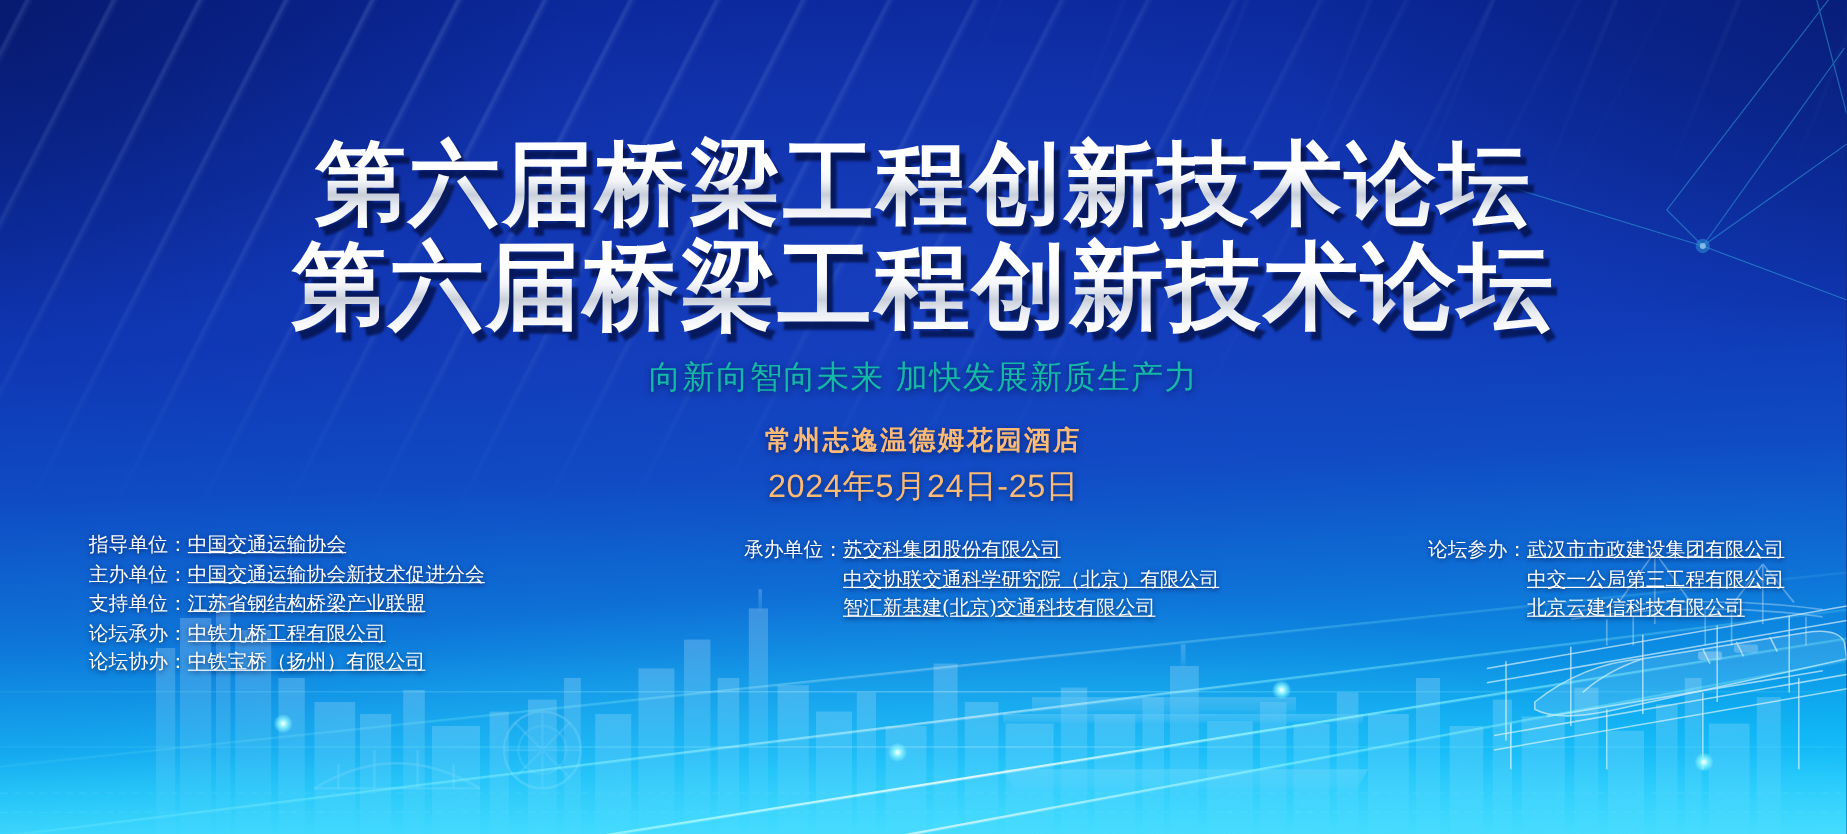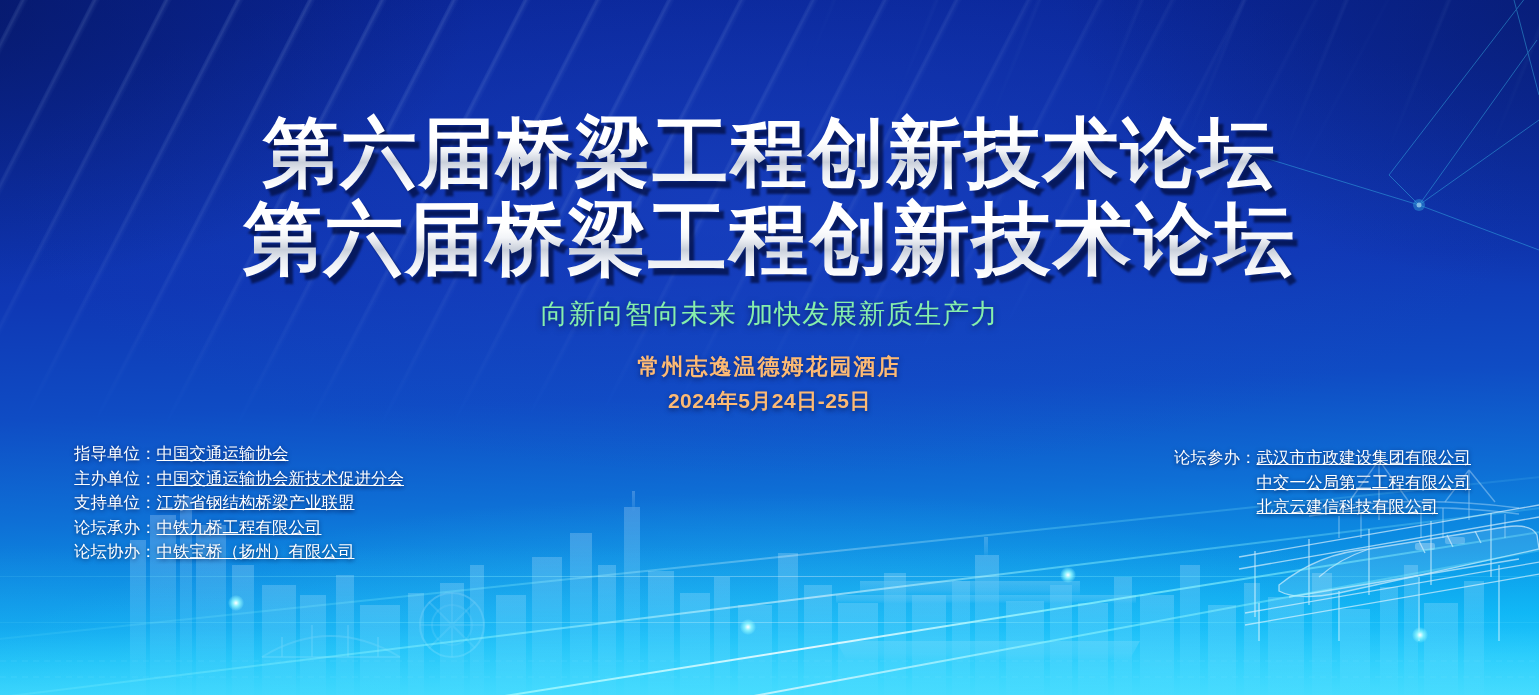--- a/index.html
+++ b/index.html
@@ -137,54 +137,54 @@
     -webkit-text-fill-color:transparent;
     filter:drop-shadow(5px 7px 1px rgba(2,12,60,.72));
     white-space:nowrap;
   }
   .title-line.l2{font-size:79px;margin-top:4px;}
 
   .slogan{
     position:absolute;left:0;right:0;top:296px;text-align:center;
     font-family:"DejaVu Serif","Liberation Serif",serif;
     font-size:27px;letter-spacing:1px;
-    color:#86efac;
+    color:#14b8a6;
     text-shadow:0 2px 6px rgba(2,14,60,.65);
     white-space:nowrap;
   }
 
   .venue{
     position:absolute;left:0;right:0;top:352px;text-align:center;
     color:#fdba74;
   }
   .venue .v1{
     font-family:"DejaVu Serif","Liberation Serif",serif;
     font-weight:700;font-size:22px;letter-spacing:2px;
     text-shadow:0 2px 5px rgba(2,14,60,.6);
   }
   .venue .v2{
     font-family:"Liberation Sans","DejaVu Sans",sans-serif;
-    font-weight:700;font-size:21px;letter-spacing:.5px;margin-top:5px;
+    font-weight:400;font-size:27px;letter-spacing:.5px;margin-top:5px;
     text-shadow:0 2px 5px rgba(2,14,60,.6);
   }
 
   .orgs{position:absolute;left:0;right:0;top:442px;height:130px;}
   .org-col{
     position:absolute;
     font-family:"DejaVu Serif","Liberation Serif",serif;
     font-size:16.5px;
     line-height:24.5px;
     color:#ffffff;
     text-shadow:0 1px 4px rgba(4,18,70,.75);
     white-space:nowrap;
     text-decoration:underline;
   }
   .org-col.left{left:74px;top:0;}
   .org-col.mid{left:620px;top:4px;}
-  .org-col.right{right:68px;top:4px;text-align:left;}
+  .org-col.right{right:52px;top:4px;text-align:left;}
   .org-row{display:block;}
   .org-row .lbl{display:inline-block;}
   .org-row.indent .lbl{visibility:hidden;}
 </style>
 </head>
 <body>
 
 <div class="banner">
 
   <div class="bg-base"></div>
@@ -369,20 +369,25 @@
     <div class="orgs">
 
       <div class="org-col left">
         <span class="org-row"><span class="lbl">指导单位：</span><span>中国交通运输协会</span></span>
         <span class="org-row"><span class="lbl">主办单位：</span><span>中国交通运输协会新技术促进分会</span></span>
         <span class="org-row"><span class="lbl">支持单位：</span><span>江苏省钢结构桥梁产业联盟</span></span>
         <span class="org-row"><span class="lbl">论坛承办：</span><span>中铁九桥工程有限公司</span></span>
         <span class="org-row"><span class="lbl">论坛协办：</span><span>中铁宝桥（扬州）有限公司</span></span>
       </div>
 
+      <div class="org-col mid">
+        <span class="org-row"><span class="lbl">承办单位：</span><span>苏交科集团股份有限公司</span></span>
+        <span class="org-row indent"><span class="lbl">承办单位：</span><span>中交协联交通科学研究院（北京）有限公司</span></span>
+        <span class="org-row indent"><span class="lbl">承办单位：</span><span>智汇新基建(北京)交通科技有限公司</span></span>
+      </div>
 
       <div class="org-col right">
         <span class="org-row"><span class="lbl">论坛参办：</span><span>武汉市市政建设集团有限公司</span></span>
         <span class="org-row indent"><span class="lbl">论坛参办：</span><span>中交一公局第三工程有限公司</span></span>
         <span class="org-row indent"><span class="lbl">论坛参办：</span><span>北京云建信科技有限公司</span></span>
       </div>
 
     </div>
   </div>
 </div>

